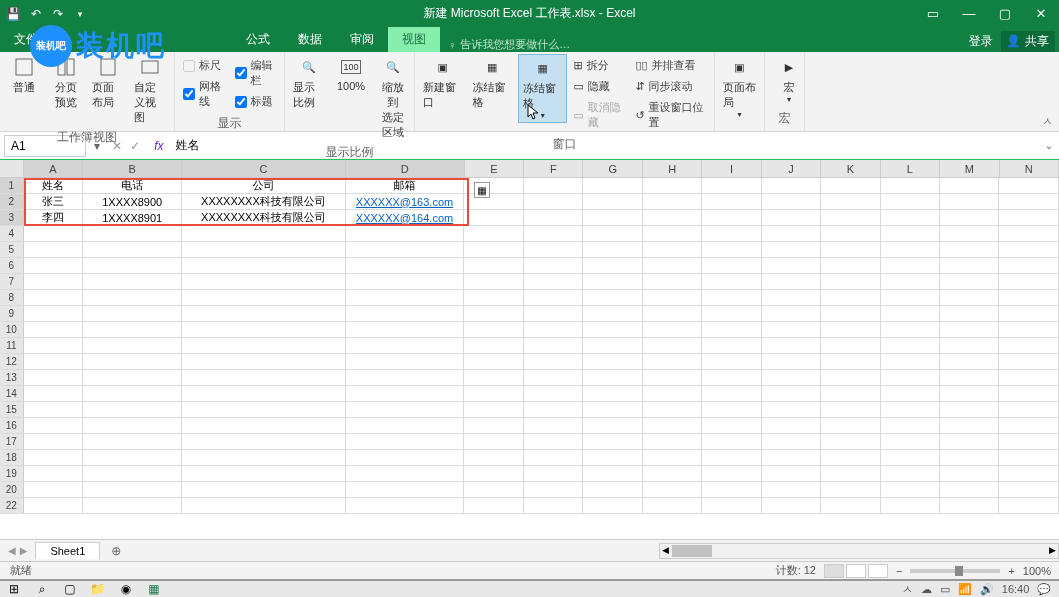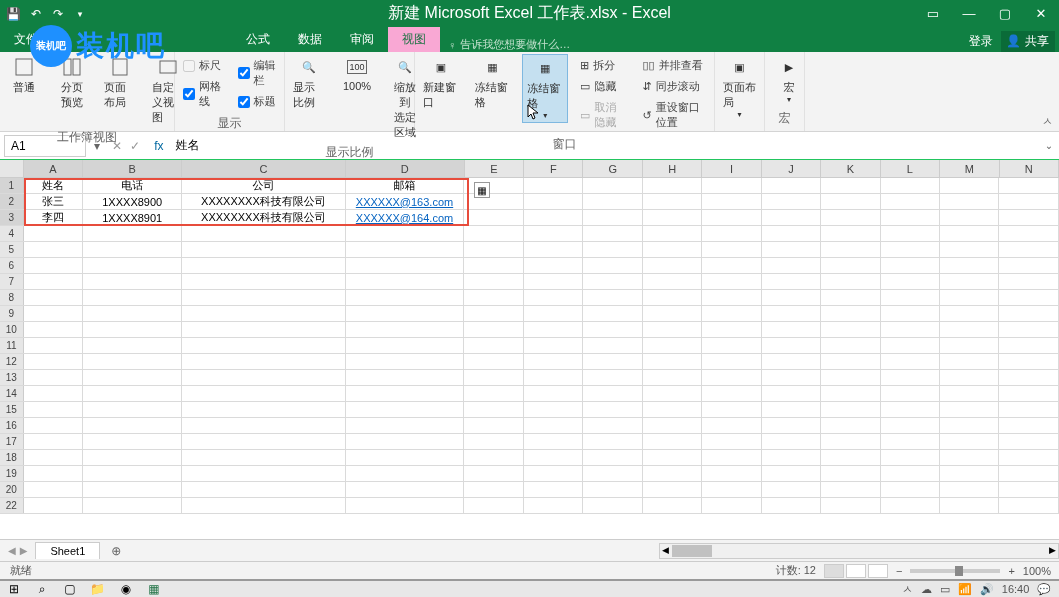--- a/index.html
+++ b/index.html
@@ -2,55 +2,55 @@
 <html><head>
   <meta charset="utf-8">
   <style>
     * { margin: 0; padding: 0; box-sizing: border-box; font-family: "Microsoft YaHei", sans-serif; }
     body { width: 1059px; height: 597px; background: #fff; overflow: hidden; font-size: 12px; position: relative; }
     
     
     .titlebar { height: 27px; background: #108043; color: #fff; display: flex; align-items: center; position: relative; }
     .titlebar-left { display: flex; align-items: center; gap: 6px; padding-left: 6px; }
     .qat-icon { width: 16px; height: 16px; display: flex; align-items: center; justify-content: center; color: #fff; font-size: 12px; }
-    .titlebar-title { position: absolute; left: 50%; transform: translateX(-50%); font-size: 16px; }
+    .titlebar-title { position: absolute; left: 50%; transform: translateX(-50%); font-size: 12px; }
     .titlebar-right { margin-left: auto; display: flex; align-items: center; }
     .win-btn { width: 36px; height: 27px; display: flex; align-items: center; justify-content: center; font-size: 13px; }
     
     
     .ribbon-tabs { height: 25px; background: #108043; display: flex; align-items: flex-end; color: #fff; font-size: 12px; position: relative; }
     .tab { padding: 4px 14px; cursor: pointer; }
-    .tab.active { background: #f9a8d4; color: #217346; }
+    .tab.active { background: #86efac; color: #217346; }
     .tellme { margin-left: 8px; color: #c0e0cc; display: flex; align-items: center; gap: 4px; font-size: 11px; }
     .tabs-right { margin-left: auto; display: flex; align-items: center; padding-right: 4px; gap: 8px; margin-top: 32px; }
     
     
     .logo-overlay { position: absolute; left: 30px; top: 25px; z-index: 100; display: flex; align-items: center; }
     .logo-circle { width: 42px; height: 42px; border-radius: 50%; background: #1e90ff; color: #fff; display: flex; align-items: center; justify-content: center; font-size: 10px; font-weight: bold; }
     .logo-text { font-size: 28px; font-weight: bold; color: #1e90ff; margin-left: 4px; letter-spacing: 2px; }
     
     
     .ribbon { height: 80px; background: #f3f3f3; border-bottom: 1px solid #d4d4d4; display: flex; position: relative; }
     .ribbon-group { display: flex; flex-direction: column; border-right: 1px solid #e1e1e1; padding: 2px 4px; }
-    .group-content { flex: 1; display: flex; align-items: flex-start; gap: 8px; }
+    .group-content { flex: 1; display: flex; align-items: flex-start; gap: 2px; }
     .group-label { text-align: center; font-size: 12px; color: #666; padding: 2px 0; }
     .rbtn { display: flex; flex-direction: column; align-items: center; padding: 2px 4px; font-size: 11px; color: #333; min-width: 40px; }
     .rbtn-icon { width: 22px; height: 22px; margin-bottom: 2px; display: flex; align-items: center; justify-content: center; }
     .rbtn-icon svg { width: 20px; height: 20px; }
     .chk-row { display: flex; align-items: center; gap: 4px; font-size: 11px; color: #444; padding: 2px; }
     .chk-row input { width: 12px; height: 12px; }
     .rows-stack { display: flex; flex-direction: column; gap: 2px; padding: 2px; }
     .ribbon-collapse { position: absolute; right: 6px; bottom: 2px; font-size: 11px; color: #666; }
     
     
     .formula-row { height: 28px; border-bottom: 1px solid #22c55e; display: flex; align-items: center; background: #fff; }
     .name-box { width: 82px; height: 22px; border: 1px solid #ccc; margin: 0 4px; padding: 0 6px; display: flex; align-items: center; font-size: 12px; }
     .name-box-dd { width: 14px; text-align: center; color: #666; }
     .fx-btns { display: flex; gap: 8px; padding: 0 8px; color: #999; }
-    .fx-label { padding: 0 6px; color: #0369a1; }
+    .fx-label { font-style: italic; padding: 0 6px; color: #6d28d9; }
     .formula-input { flex: 1; height: 22px; border: none; padding: 0 6px; font-size: 12px; }
     .fb-expand { width: 20px; text-align: center; color: #666; font-size: 10px; }
     
     
     .col-headers { height: 18px; display: flex; background: #e6e6e6; border-bottom: 1px solid #ccc; }
     .corner { width: 24px; border-right: 1px solid #ccc; background: #e6e6e6; }
     .col-h { border-right: 1px solid #ccc; display: flex; align-items: center; justify-content: center; font-size: 11px; color: #444; background: #e6e6e6; }
     .col-h.sel { background: #d4d4d4; }
     .colA { width: 60px; } .colB { width: 100px; } .colC { width: 165px; } .colD { width: 120px; }
     .colE { width: 60px; } .colStd { width: 60px; }

